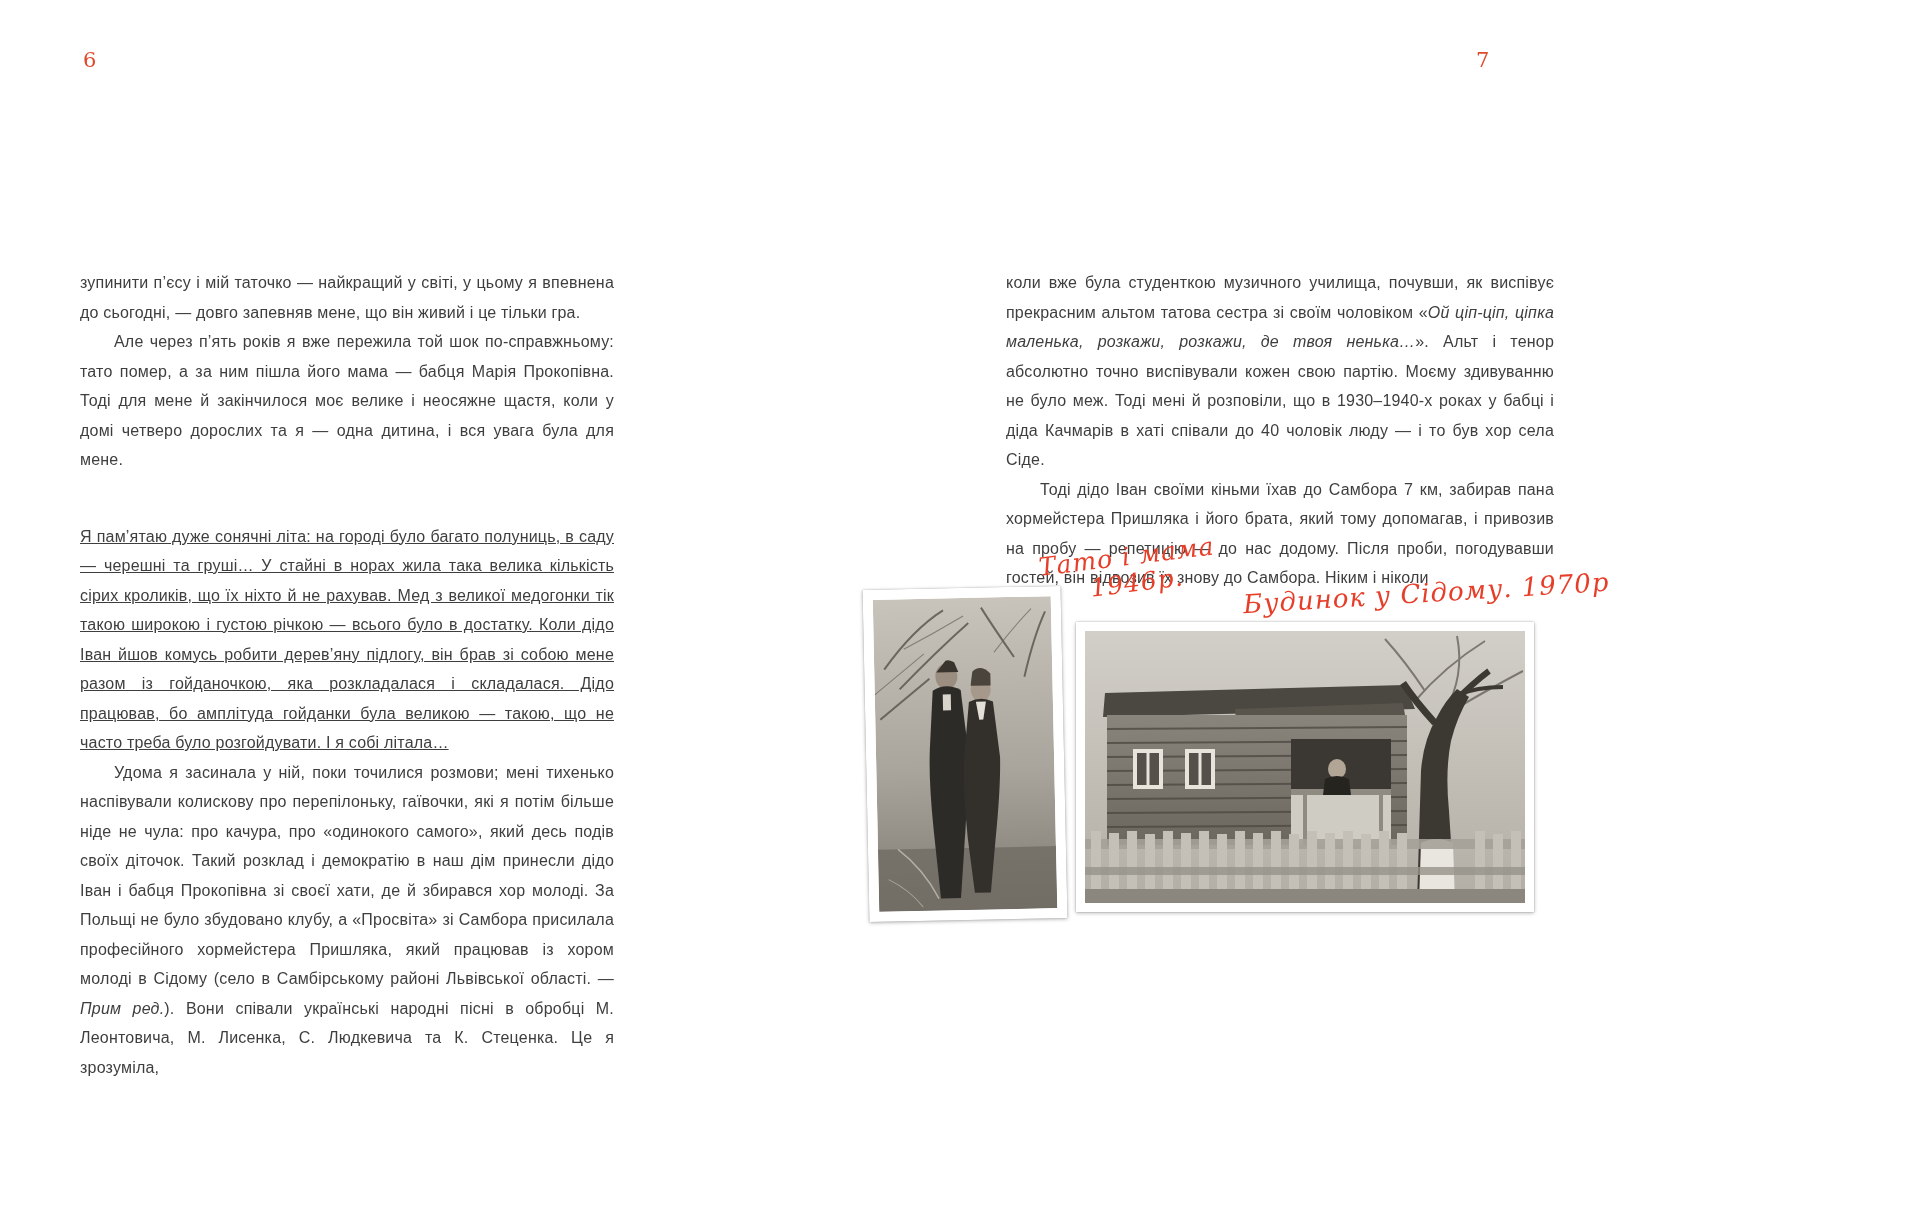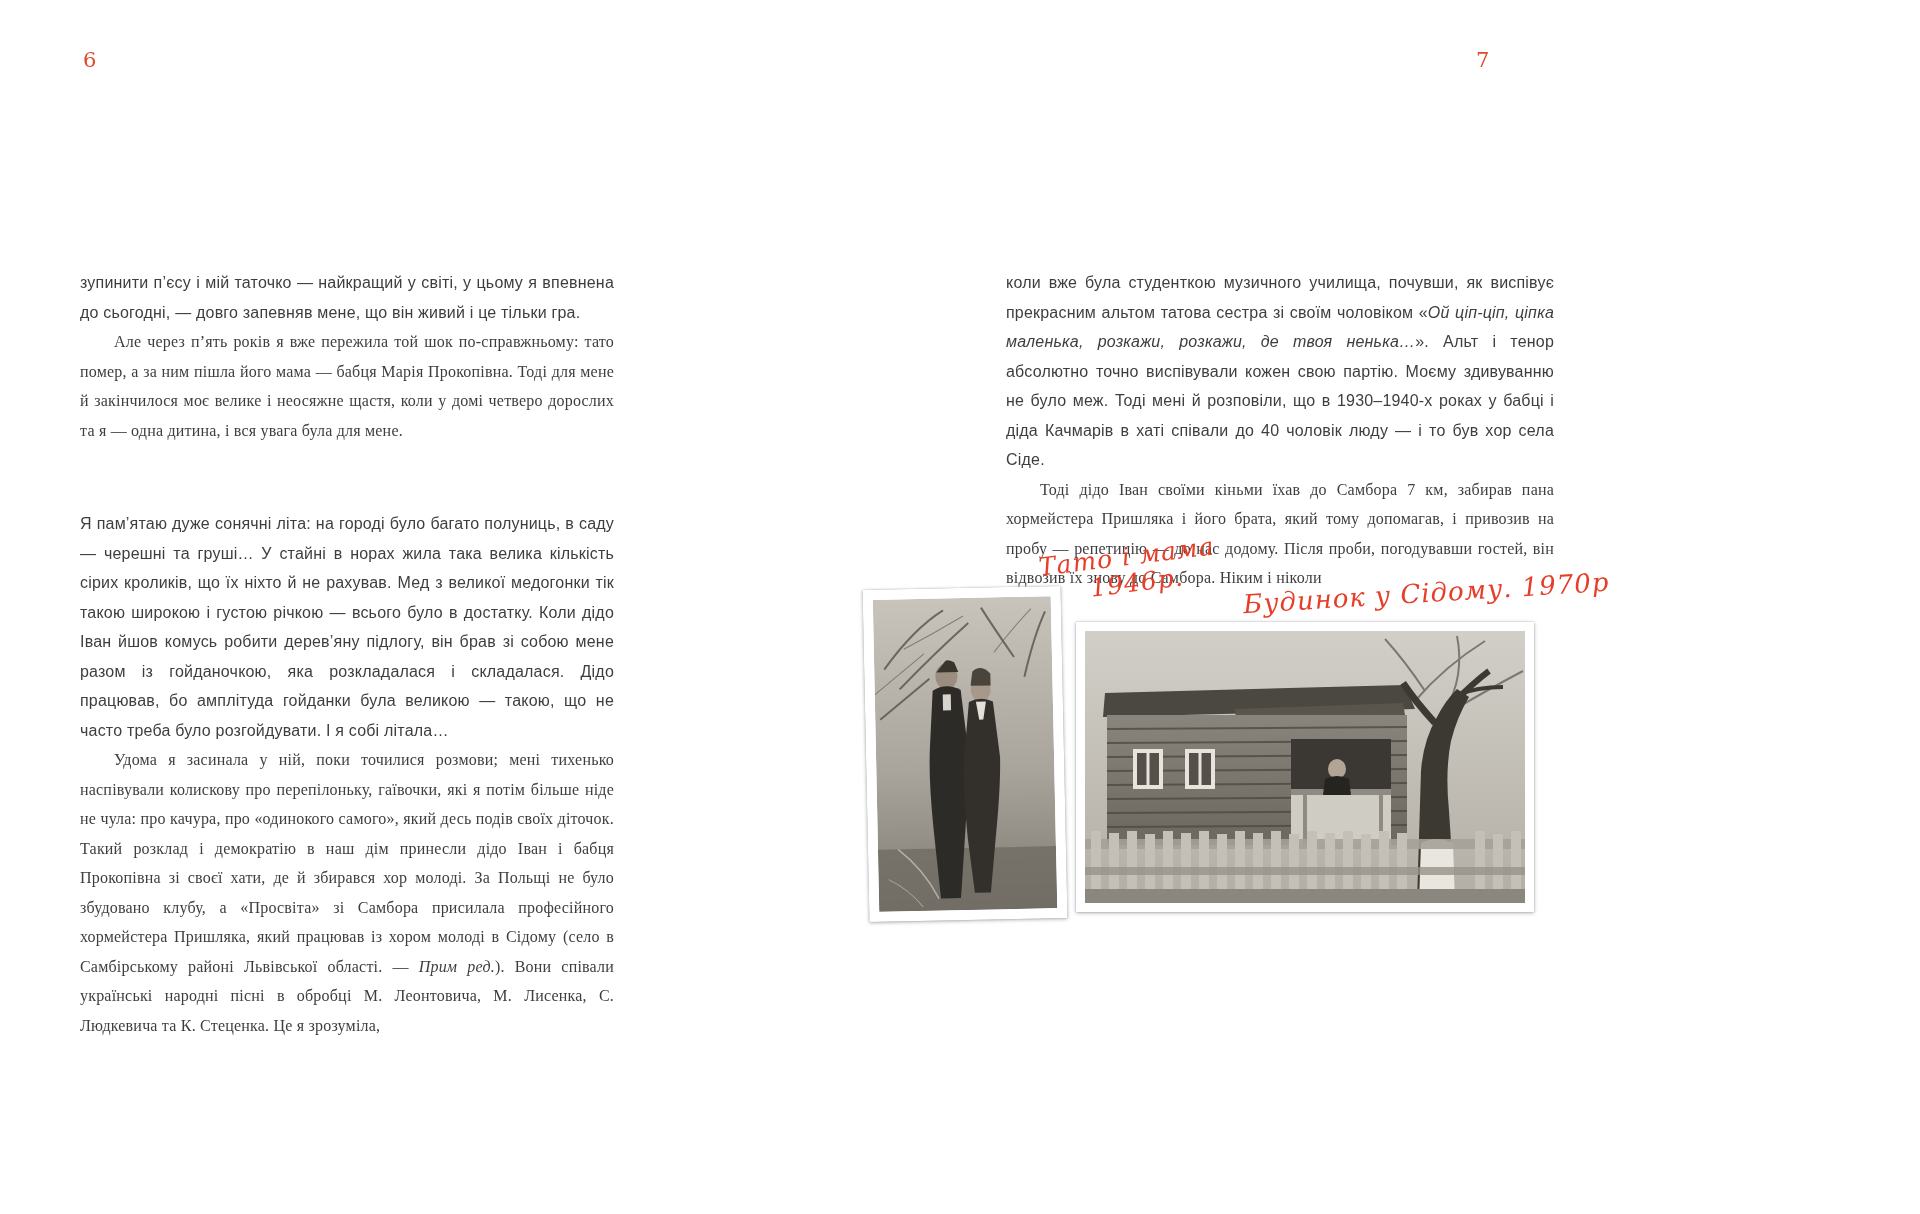--- a/index.html
+++ b/index.html
@@ -28,22 +28,22 @@
     font-size: 16px;
     line-height: 29.5px;
     letter-spacing: 0.2px;
     text-align: justify;
     color: #3e3e3e;
   }
   .text-col.left  { left: 80px;  width: 534px; }
   .text-col.right { left: 1006px; width: 548px; }
 
   .text-col p { margin: 0; }
-  .text-col p.indent { text-indent: 34px; font-family: Liberation Serif, serif; }
-  .text-col p.gap { margin-top: 64px; }
+  .text-col p.indent { text-indent: 34px; }
+  .text-col p.gap { margin-top: 47px; text-decoration: underline; }
   .italic { font-style: italic; }
 
   .handwriting {
     position: absolute;
     color: #e63e28;
     font-family: "DejaVu Serif", serif;
     font-style: italic;
     font-size: 25px;
     letter-spacing: 1px;
     white-space: nowrap;

